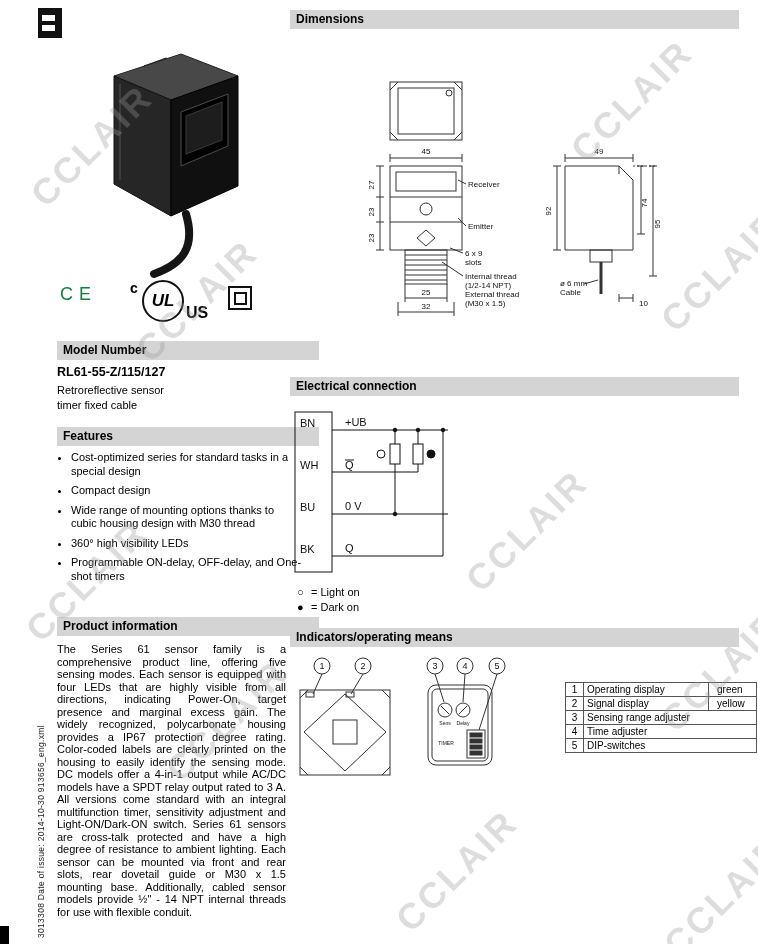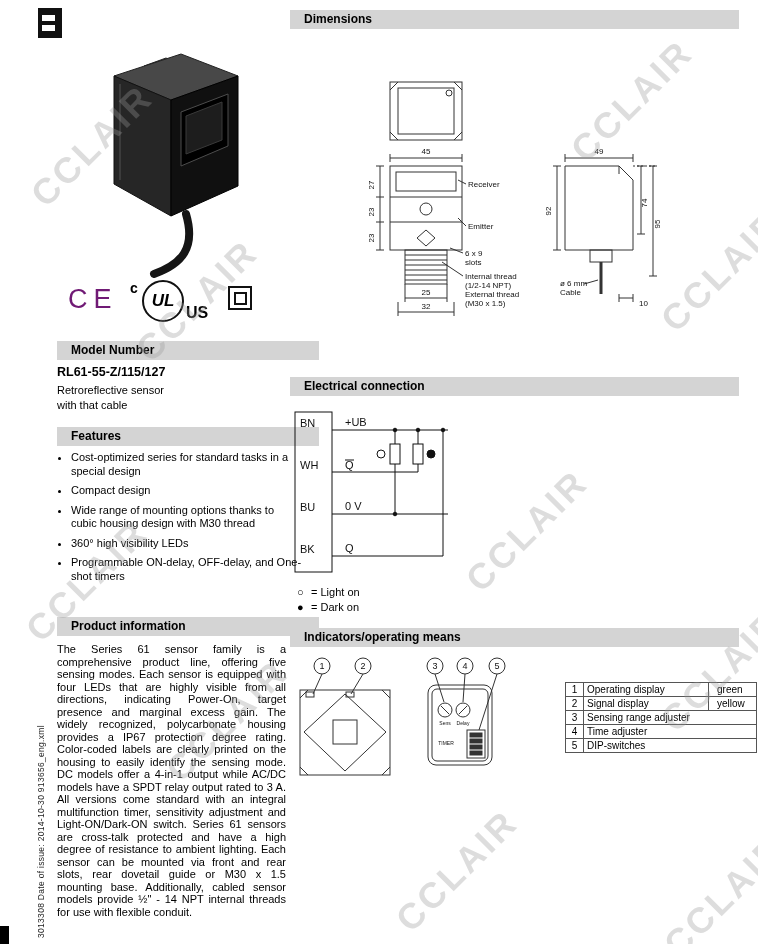--- a/index.html
+++ b/index.html
@@ -11,33 +11,33 @@
   
   .wm {
     position:absolute; z-index:6; pointer-events:none;
     font-size:36px; font-weight:bold; letter-spacing:3px;
     color:#9a9a9a; opacity:0.33; transform:rotate(-45deg);
     white-space:nowrap;
   }
   
   .sec-header {
     position:absolute; z-index:2; background:#d4d4d4;
-    height:19px; line-height:19px; padding-left:14px; box-sizing:border-box;
+    height:19px; line-height:19px; padding-left:6px; box-sizing:border-box;
     font-size:12px; font-weight:bold;
   }
   .lcol-header { left:57px; width:262px; }
   .rcol-header { left:290px; width:449px; }
 
   .abs { position:absolute; z-index:2; }
   .txt11 { font-size:11px; }
 
   
   .photo-wrap { left:86px; top:24px; width:168px; height:258px; }
   .certs-row  { left:58px; top:278px; width:226px; height:46px; }
-  .ce-mark { position:absolute; left:10px; top:6px; font-size:27px; letter-spacing:6px; color:#701a75; }
+  .ce-mark { position:absolute; left:2px; top:6px; font-size:18px; letter-spacing:6px; color:#15803d; }
   .ul-mark { position:absolute; left:72px; top:0; width:70px; height:46px; }
   .ul-circle {
     position:absolute; left:12px; top:2px; width:38px; height:38px;
     border:2.5px solid #111; border-radius:50%;
     display:flex; align-items:center; justify-content:center;
   }
   .ul-text { font-style:italic; font-weight:bold; font-size:17px; }
   .ul-c  { position:absolute; left:0px; top:2px; font-size:14px; font-weight:bold; }
   .ul-us { position:absolute; left:56px; top:26px; font-size:16px; font-weight:bold; }
   .sq-symbol {
@@ -140,21 +140,21 @@
       <span class="ul-us">US</span>
     </div>
     <div class="sq-symbol">
         <div class="sq-inner"></div>
       </div>
   </div>
 
   <div class="sec-header lcol-header" style="top:341px;">Model Number</div>
   <div class="abs model-number">RL61-55-Z/115/127</div>
   <div class="abs model-line1 txt11">Retroreflective sensor</div>
-  <div class="abs model-line2 txt11">with that cable</div>
+  <div class="abs model-line2 txt11">timer fixed cable</div>
 
   <div class="sec-header lcol-header" style="top:427px;">Features</div>
   <ul class="abs features-list">
     <li>Cost-optimized series for standard tasks in a special design</li>
     <li>Compact design</li>
     <li>Wide range of mounting options thanks to cubic housing design with M30 thread</li>
     <li>360° high visibility LEDs</li>
     <li>Programmable ON-delay, OFF-delay, and One-shot timers</li>
   </ul>
 

